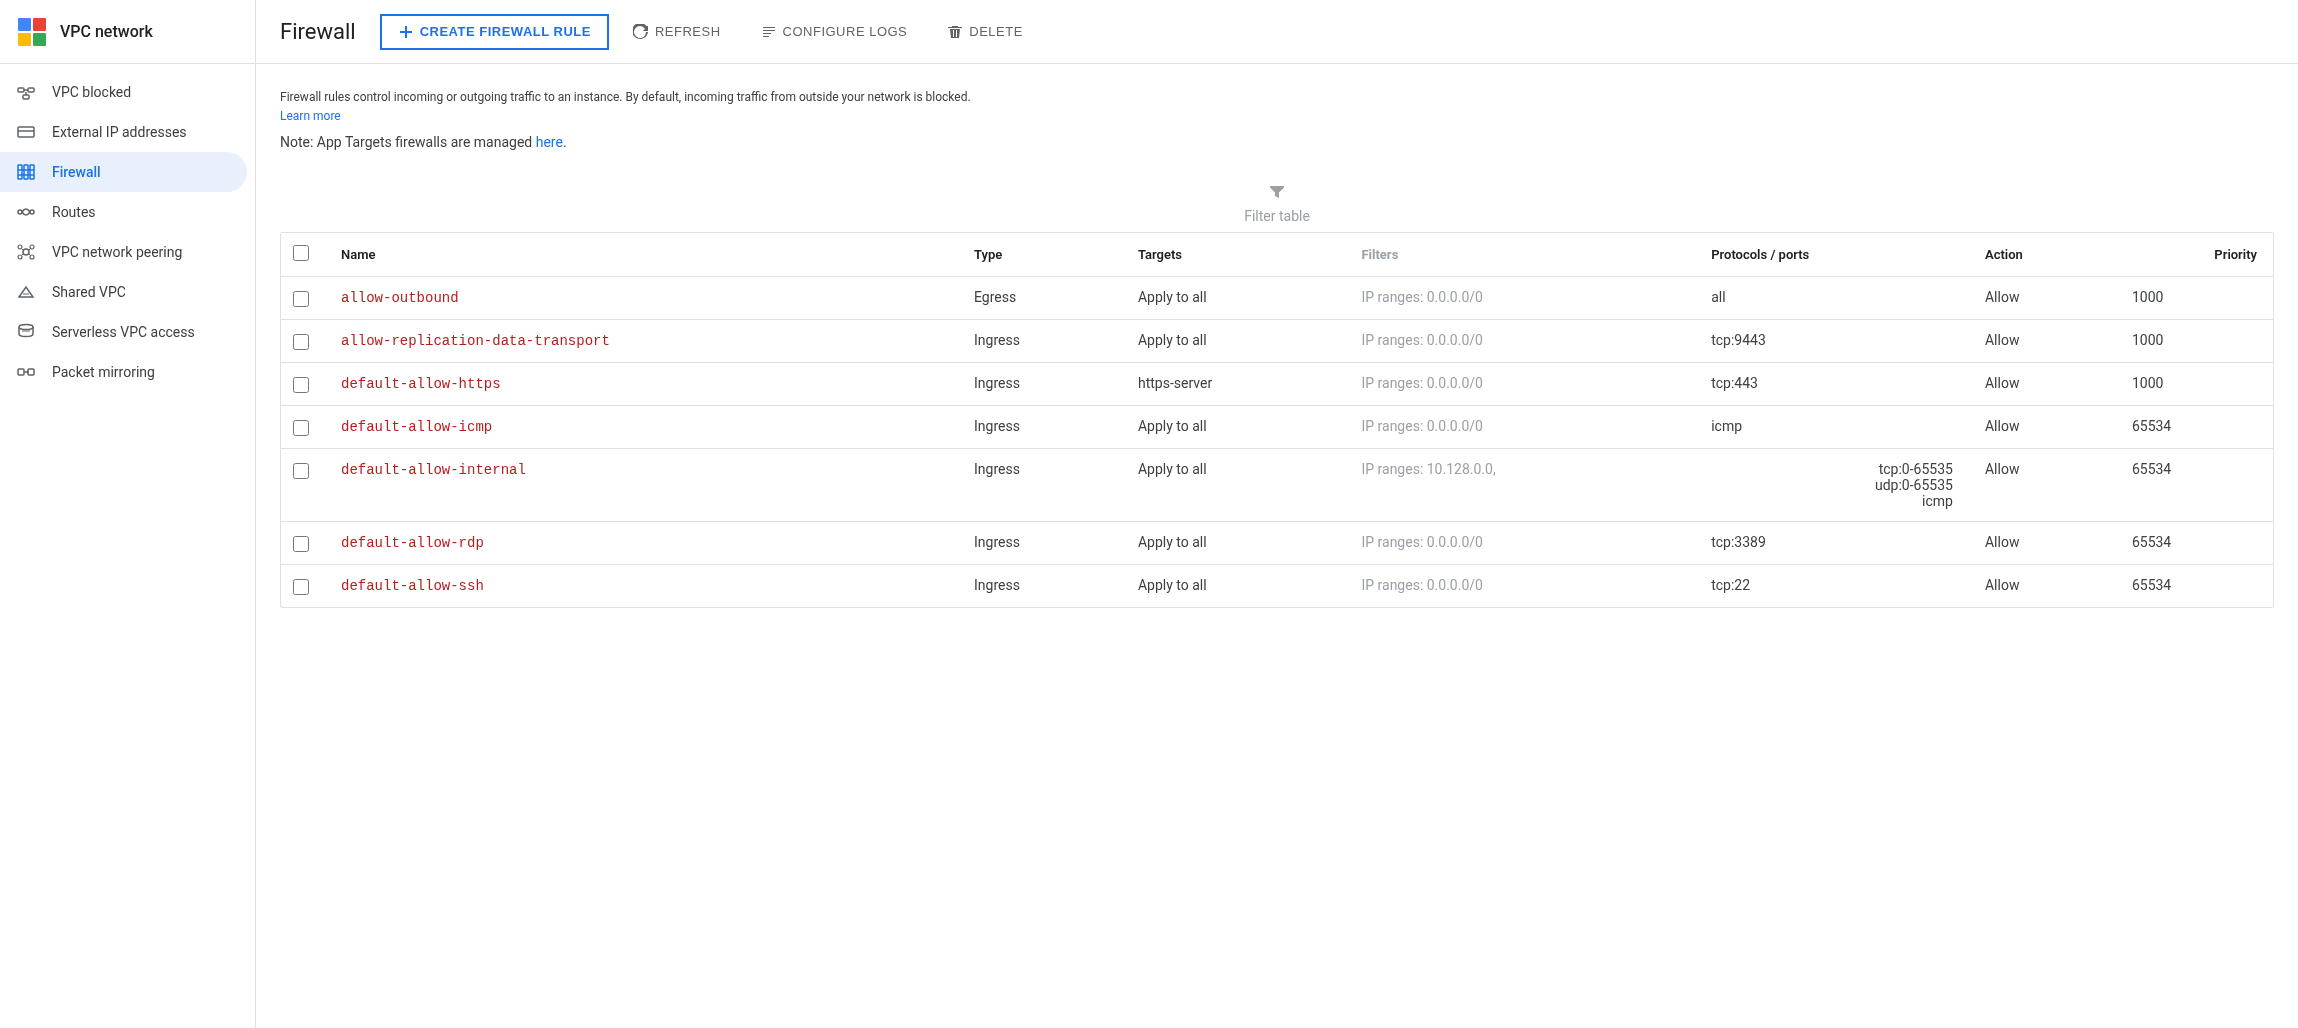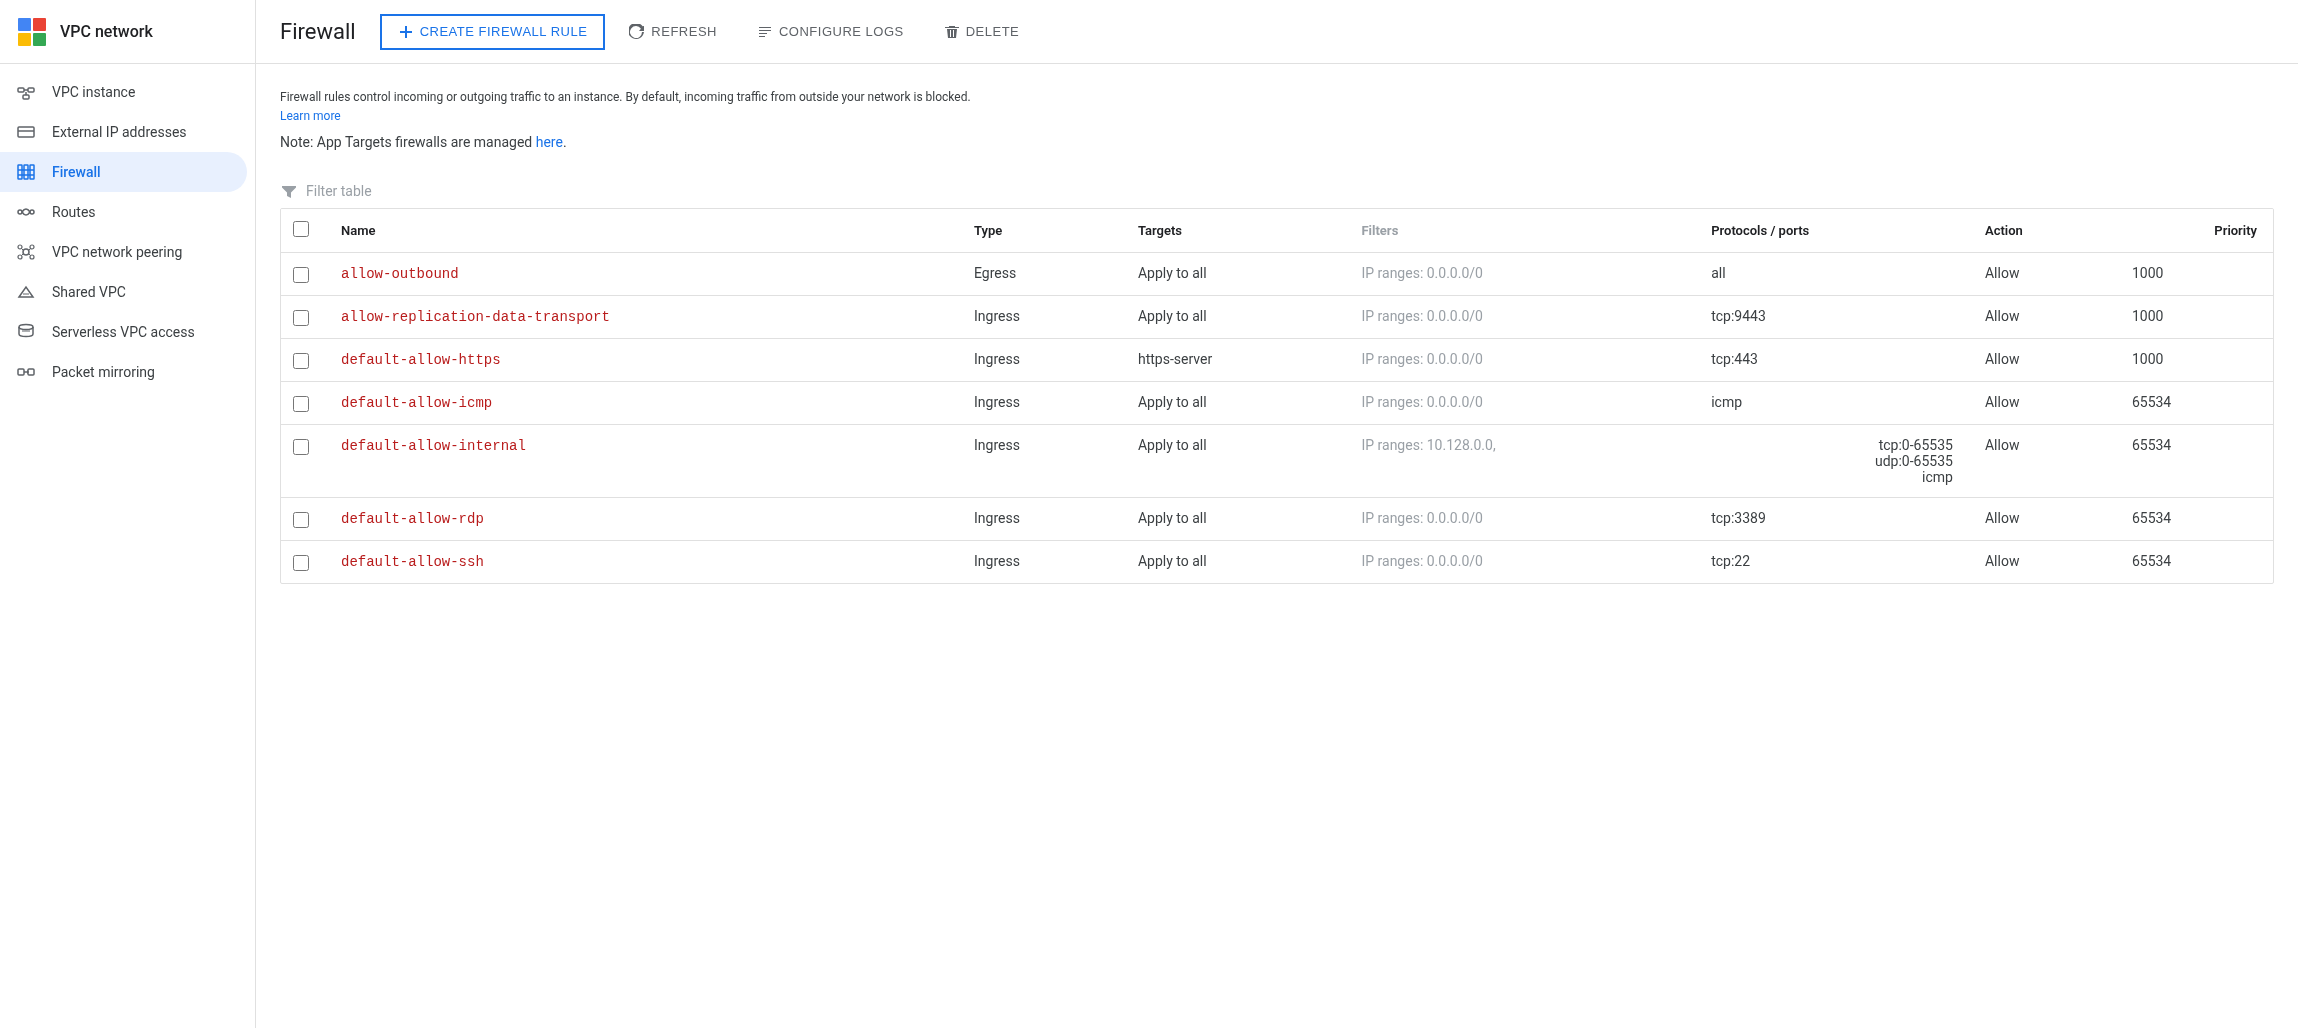--- a/index.html
+++ b/index.html
@@ -93,21 +93,21 @@
     }
     .btn-create {
       display: flex;
       align-items: center;
       gap: 6px;
       padding: 8px 16px;
       border: 2px solid #1a73e8;
       background: #fff;
       color: #1a73e8;
       font-size: 13px;
-      font-weight: 400;
+      font-weight: 700;
       cursor: pointer;
       letter-spacing: 0.5px;
       text-transform: uppercase;
       justify-content: space-between;
     }
     .btn-action {
       display: flex;
       align-items: center;
       gap: 6px;
       padding: 8px 16px;
@@ -145,20 +145,21 @@
     
     .filter-bar {
       display: flex;
       align-items: center;
       gap: 8px;
       padding: 8px 0;
       color: #9aa0a6;
       font-size: 14px;
       cursor: pointer;
       margin-bottom: 0;
+      flex-direction: column;
     }
 
     
     .table-container {
       border: 1px solid #e0e0e0;
       border-radius: 2px;
       overflow: hidden;
     }
     table {
       width: 100%;
@@ -248,21 +249,21 @@
     <div class="nav-item">
       <span class="nav-icon">
         <svg width="20" height="20" viewBox="0 0 20 20" fill="none">
           <rect x="2" y="6" width="6" height="4" rx="1" stroke="#5f6368" stroke-width="1.5"></rect>
           <rect x="12" y="6" width="6" height="4" rx="1" stroke="#5f6368" stroke-width="1.5"></rect>
           <rect x="7" y="13" width="6" height="4" rx="1" stroke="#5f6368" stroke-width="1.5"></rect>
           <line x1="8" y1="8" x2="12" y2="8" stroke="#5f6368" stroke-width="1.5"></line>
           <line x1="10" y1="10" x2="10" y2="13" stroke="#5f6368" stroke-width="1.5"></line>
         </svg>
       </span>
-      <span>VPC instance</span>
+      <span>VPC blocked</span>
     </div>
 
     <div class="nav-item">
       <span class="nav-icon">
         <svg width="20" height="20" viewBox="0 0 20 20" fill="none">
           <rect x="2" y="5" width="16" height="10" rx="1" stroke="#5f6368" stroke-width="1.5"></rect>
           <line x1="2" y1="9" x2="18" y2="9" stroke="#5f6368" stroke-width="1.5"></line>
         </svg>
       </span>
       <span>External IP addresses</span>

